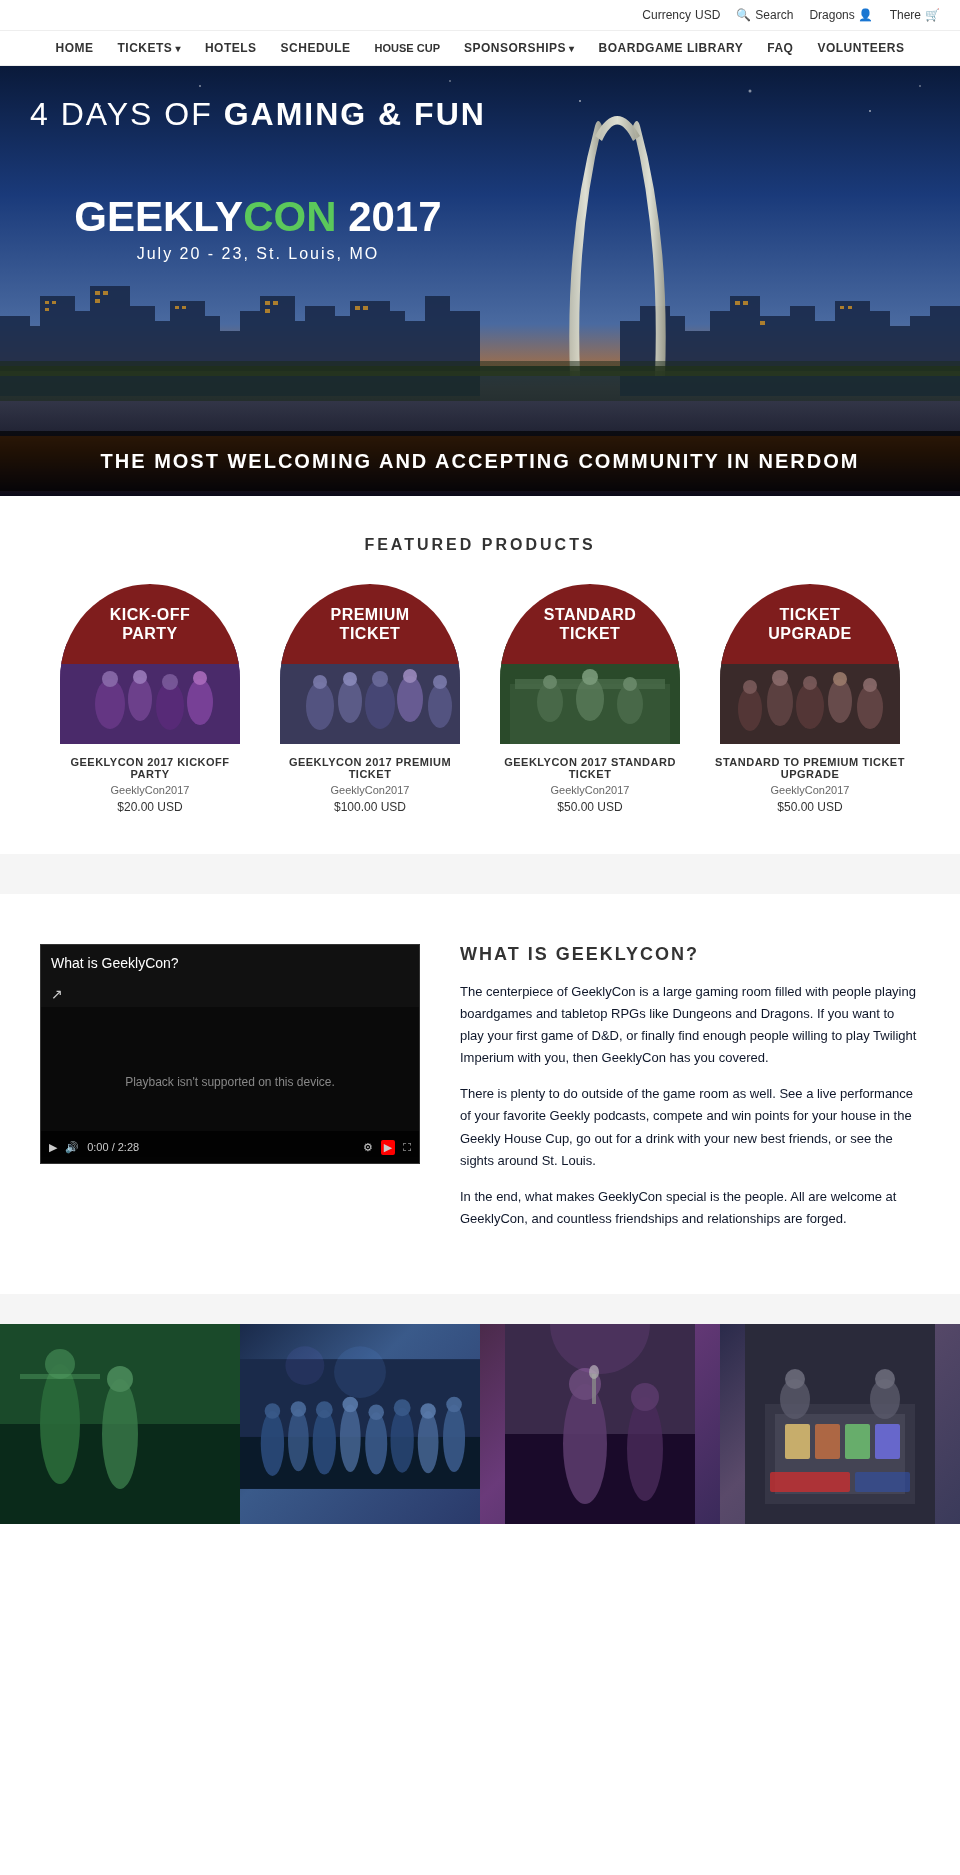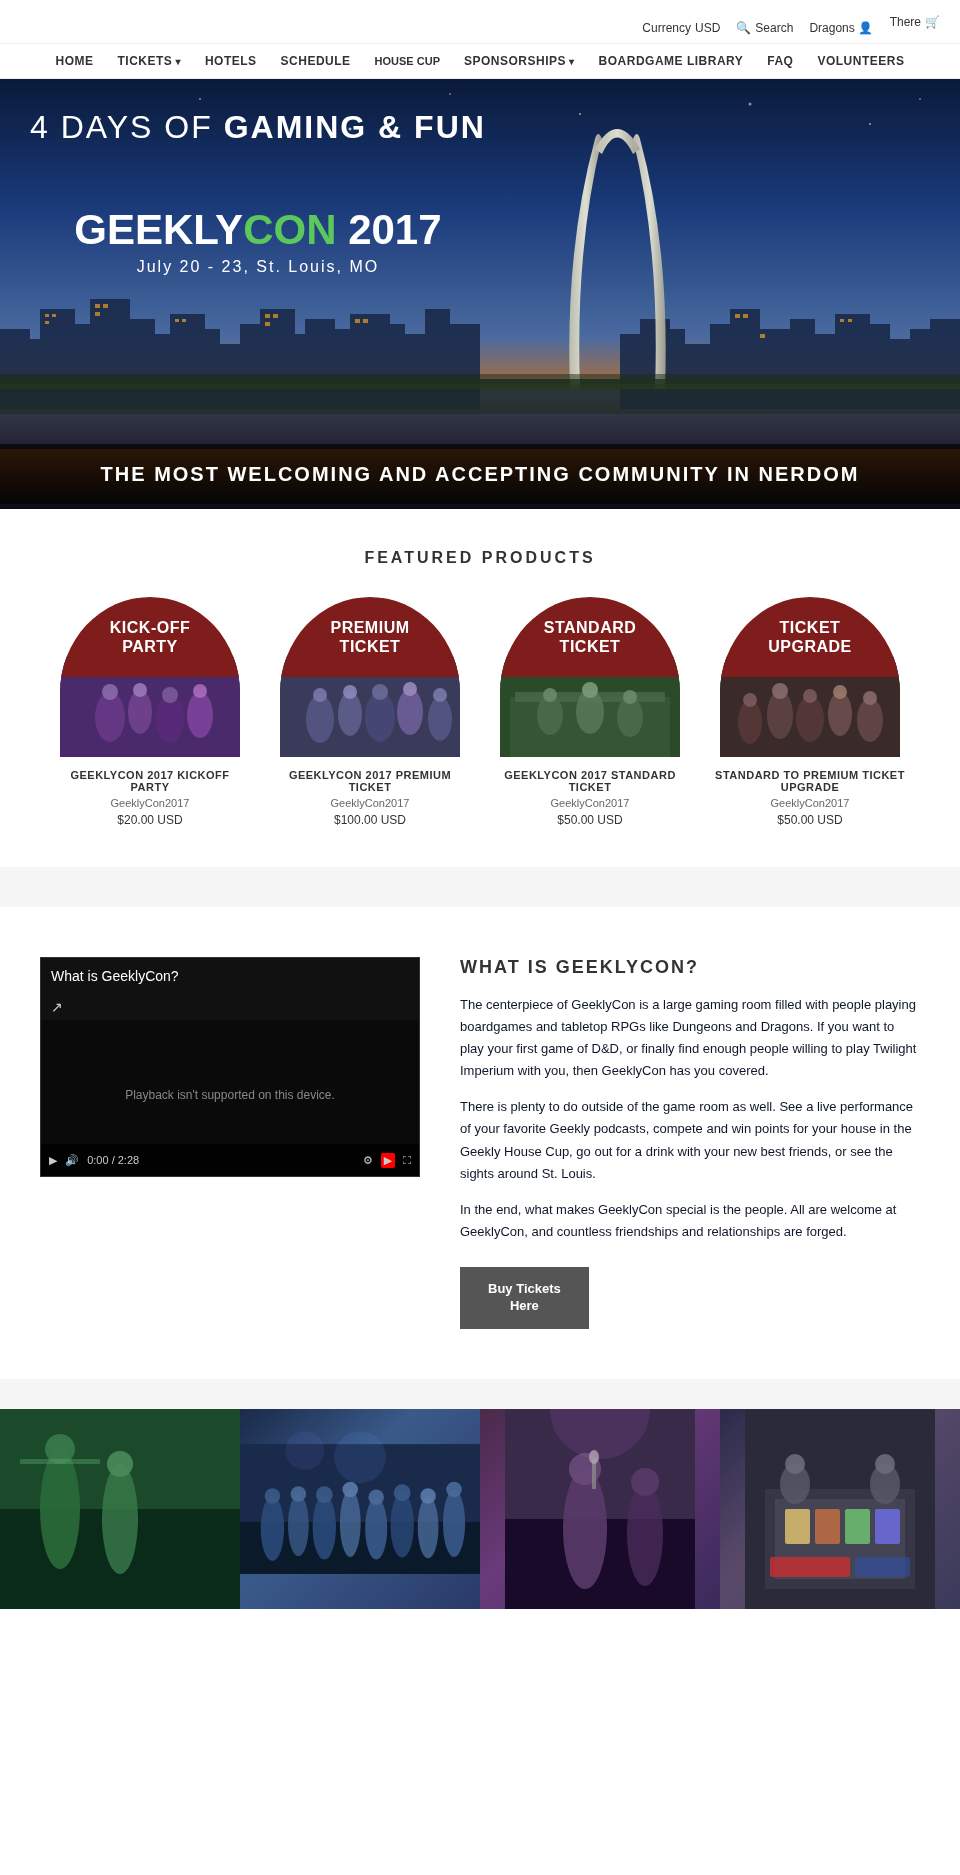--- a/index.html
+++ b/index.html
@@ -14,21 +14,20 @@
       font-size: 12px;
       color: #333;
       border-bottom: 1px solid #eee;
       gap: 16px;
     }
     .top-bar-item {
       display: flex;
       align-items: flex-start;
       gap: 4px;
       cursor: pointer;
-      margin-top: 13px;
     }
     .top-bar-item span { font-size: 12px; }
 
     
     .nav-row {
       display: flex;
       justify-content: center;
       align-items: center;
       padding: 10px 0;
       gap: 24px;
@@ -619,21 +618,20 @@
       <span class="video-yt">▶</span>
       <span class="video-fullscreen">⛶</span>
     </div>
   </div>
 
   <div class="about-content">
     <h2 class="about-title">WHAT IS GEEKLYCON?</h2>
     <p class="about-text">The centerpiece of GeeklyCon is a large gaming room filled with people playing boardgames and tabletop RPGs like Dungeons and Dragons. If you want to play your first game of D&amp;D, or finally find enough people willing to play Twilight Imperium with you, then GeeklyCon has you covered.</p>
     <p class="about-text">There is plenty to do outside of the game room as well. See a live performance of your favorite Geekly podcasts, compete and win points for your house in the Geekly House Cup, go out for a drink with your new best friends, or see the sights around St. Louis.</p>
     <p class="about-text">In the end, what makes GeeklyCon special is the people. All are welcome at GeeklyCon, and countless friendships and relationships are forged.</p>
-    <button class="buy-tickets-btn">Buy Tickets<br>Here</button>
   </div>
 </div>
 
 <div class="bottom-divider"></div>
 
 <div class="photo-strip">
   <div class="photo-strip-item strip-photo-1">
     <svg width="100%" height="200" viewBox="0 0 240 200">
       <rect width="240" height="200" fill="#1a4a2a"></rect>
       <rect x="0" y="100" width="240" height="100" fill="#0a2a1a"></rect>

